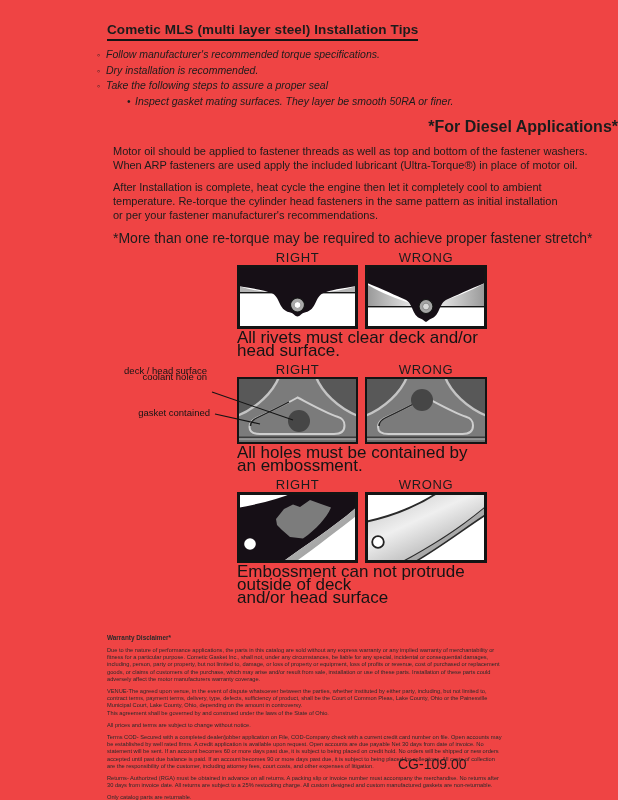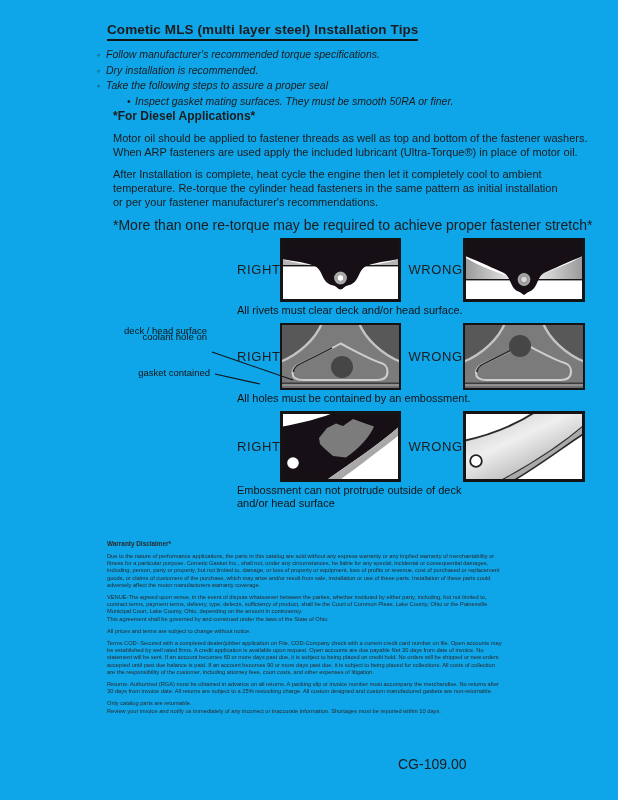--- a/index.html
+++ b/index.html
@@ -1,44 +1,44 @@
 <!DOCTYPE html>
 <html><head>
 <meta charset="utf-8">
 <style>
   html,body{margin:0;padding:0;background:#ffffff;}
   .page{
     position:relative;
     width:618px;height:800px;
-    background:#0ea5e9;
+    background:#ef4444;
     overflow:hidden;
     font-family:"Liberation Sans","DejaVu Sans",sans-serif;
     color:#1c1c1c;
   }
   .content{position:absolute;left:113px;top:0;width:505px;}
   .title{
     display:inline-block;
     margin:22px 0 0 -6px;
     font-size:13.5px;font-weight:bold;
     padding-bottom:2px;border-bottom:2px solid #141414;
     letter-spacing:.1px;
   }
   .bullets{margin-top:6px;font-size:10.5px;line-height:14.5px;font-style:italic;}
   .bullet{margin-left:-16px;}
   .bullet .bm{display:inline-block;width:9px;font-size:9px;color:#1c1c1c;}
   .subbullet{margin-left:14px;}
   .subbullet .bm{display:inline-block;width:8px;font-size:10px;}
-  .section-heading{font-size:12px;font-weight:bold;}
+  .section-heading{margin-top:9px;font-size:16px;font-weight:bold;text-align:right;}
   .para{margin-top:8px;font-size:11px;line-height:14px;white-space:pre-line;}
   .note{margin-top:8px;font-size:14px;}
   .diagrams{margin-left:124px;margin-top:5px;width:251px;}
   .drow{display:flex;gap:7px;position:relative;}
-  .dcol{display:flex;flex-direction:row;align-items:center;}
+  .dcol{display:flex;flex-direction:column;align-items:center;}
   .dlabel{font-size:13px;letter-spacing:.6px;line-height:14px;color:#1c1c1c;}
-  .dcaption{font-size:11px;line-height:13px;margin-top:2px;margin-bottom:6px;white-space:pre-line;color:#141414;}
+  .dcaption{font-size:17px;line-height:13px;margin-top:2px;margin-bottom:6px;white-space:pre-line;color:#141414;}
   .annot{position:absolute;left:-130px;top:0;width:124px;text-align:right;font-size:9.5px;line-height:11px;color:#141414;}
   .annot .a1{position:absolute;right:24px;top:8px;white-space:nowrap;}
   .annot .a2{position:absolute;right:24px;top:2px;white-space:nowrap;}
   .annot .a3{position:absolute;right:21px;top:44px;white-space:nowrap;}
   .annot-lines{position:absolute;left:-130px;top:0;width:210px;height:82px;pointer-events:none;}
   .fineprint{margin-top:30px;margin-left:-6px;width:412px;color:#2a2a2a;}
   .fp-heading{font-size:6.4px;font-weight:bold;margin-bottom:6px;}
   .fp{font-size:5.7px;line-height:7.2px;margin-bottom:5px;white-space:pre-line;}
   .pagenum{position:absolute;left:398px;top:756px;font-size:14px;color:#1c1c1c;}
   svg{display:block;}
@@ -48,21 +48,21 @@
 
 <div class="page">
   <div class="content">
 
     <div><span class="title">Cometic MLS (multi layer steel) Installation Tips</span></div>
 
     <div class="bullets">
       <div class="bullet"><span class="bm">◦</span><span>Follow manufacturer's recommended torque specifications.</span></div>
       <div class="bullet"><span class="bm">◦</span><span>Dry installation is recommended.</span></div>
       <div class="bullet"><span class="bm">◦</span><span>Take the following steps to assure a proper seal</span></div>
-      <div class="subbullet"><span class="bm">•</span><span>Inspect gasket mating surfaces.  They must be smooth 50RA or finer.</span></div>
+      <div class="subbullet"><span class="bm">•</span><span>Inspect gasket mating surfaces.  They layer be smooth 50RA or finer.</span></div>
     </div>
 
     <div class="section-heading">*For Diesel Applications*</div>
     <div class="para">Motor oil should be applied to fastener threads as well as top and bottom of the fastener washers.
 When ARP fasteners are used apply the included lubricant (Ultra-Torque®) in place of motor oil.</div>
     <div class="para">After Installation is complete, heat cycle the engine then let it completely cool to ambient
 temperature. Re-torque the cylinder head fasteners in the same pattern as initial installation
 or per your fastener manufacturer's recommendations.</div>
     <div class="note">*More than one re-torque may be required to achieve proper fastener stretch*</div>
 

